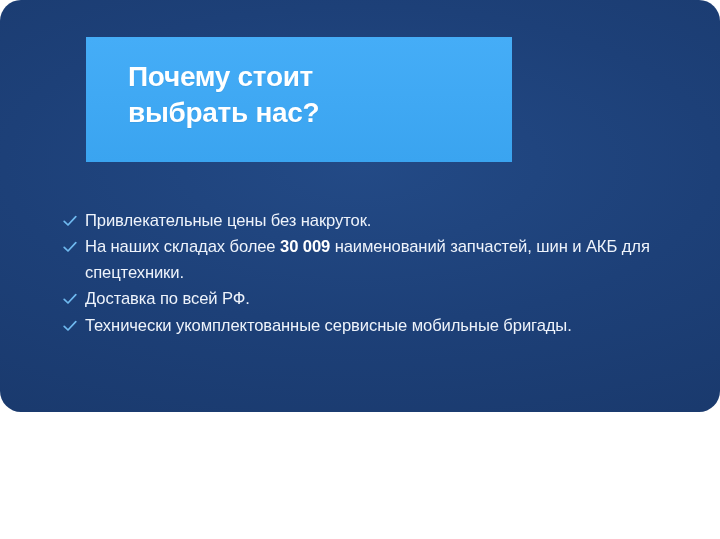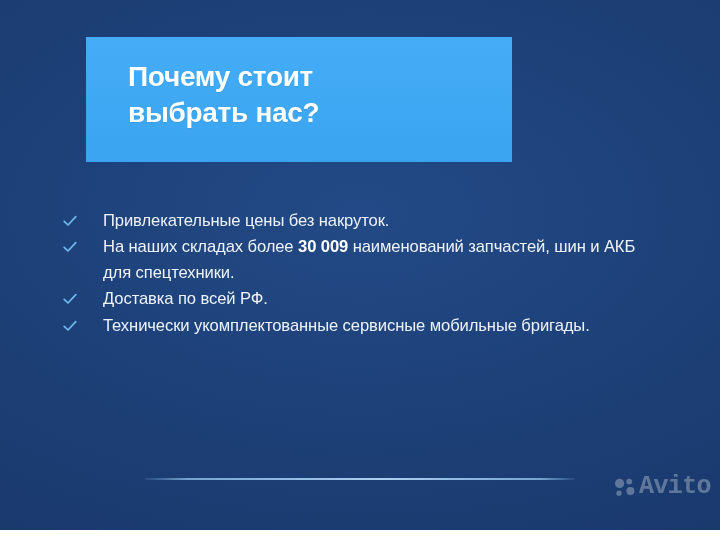--- a/index.html
+++ b/index.html
@@ -9,25 +9,26 @@
   body {
     width: 720px;
     height: 539px;
     overflow: hidden;
     font-family: "Liberation Sans", "DejaVu Sans", sans-serif;
   }
 
   #slide {
     position: relative;
     width: 720px;
-    height: 530px;
+    height: 412px;
     background: #1d4078;
     background-image:
       radial-gradient(ellipse 90% 70% at 50% 40%, #234a86 0%, #1d4078 55%, #1a3a6e 100%);
     overflow: hidden;
+    border-radius: 21px;
   }
 
   
   #title-box {
     position: absolute;
     left: 86px;
     top: 37px;
     width: 426px;
     height: 125px;
     background: #3fa9f5;
@@ -66,21 +67,20 @@
     padding-top: 7px;
     line-height: 0;
   }
   .check-icon svg { display: block; }
   .bullet-text {
     flex: 1 1 auto;
     color: #eef3fb;
     font-size: 16.6px;
     line-height: 25.4px;
     letter-spacing: -0.1px;
-    margin-left: 18px;
   }
   .bullet-text b { font-weight: bold; color: #ffffff; }
 
   
   #divider {
     position: absolute;
     left: 145px;
     top: 478px;
     width: 430px;
     height: 2px;

